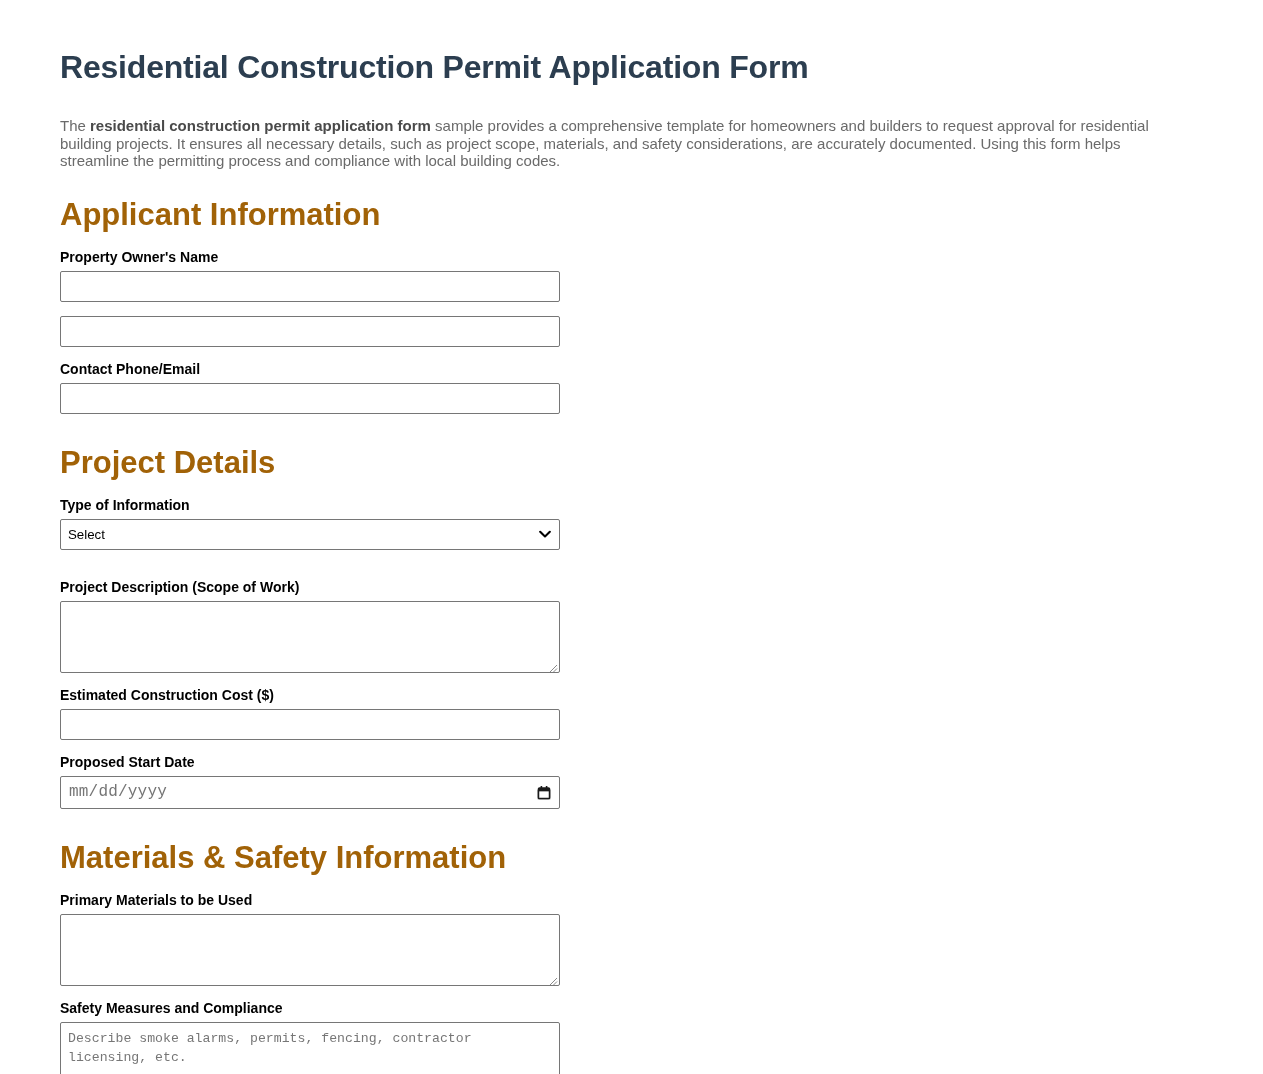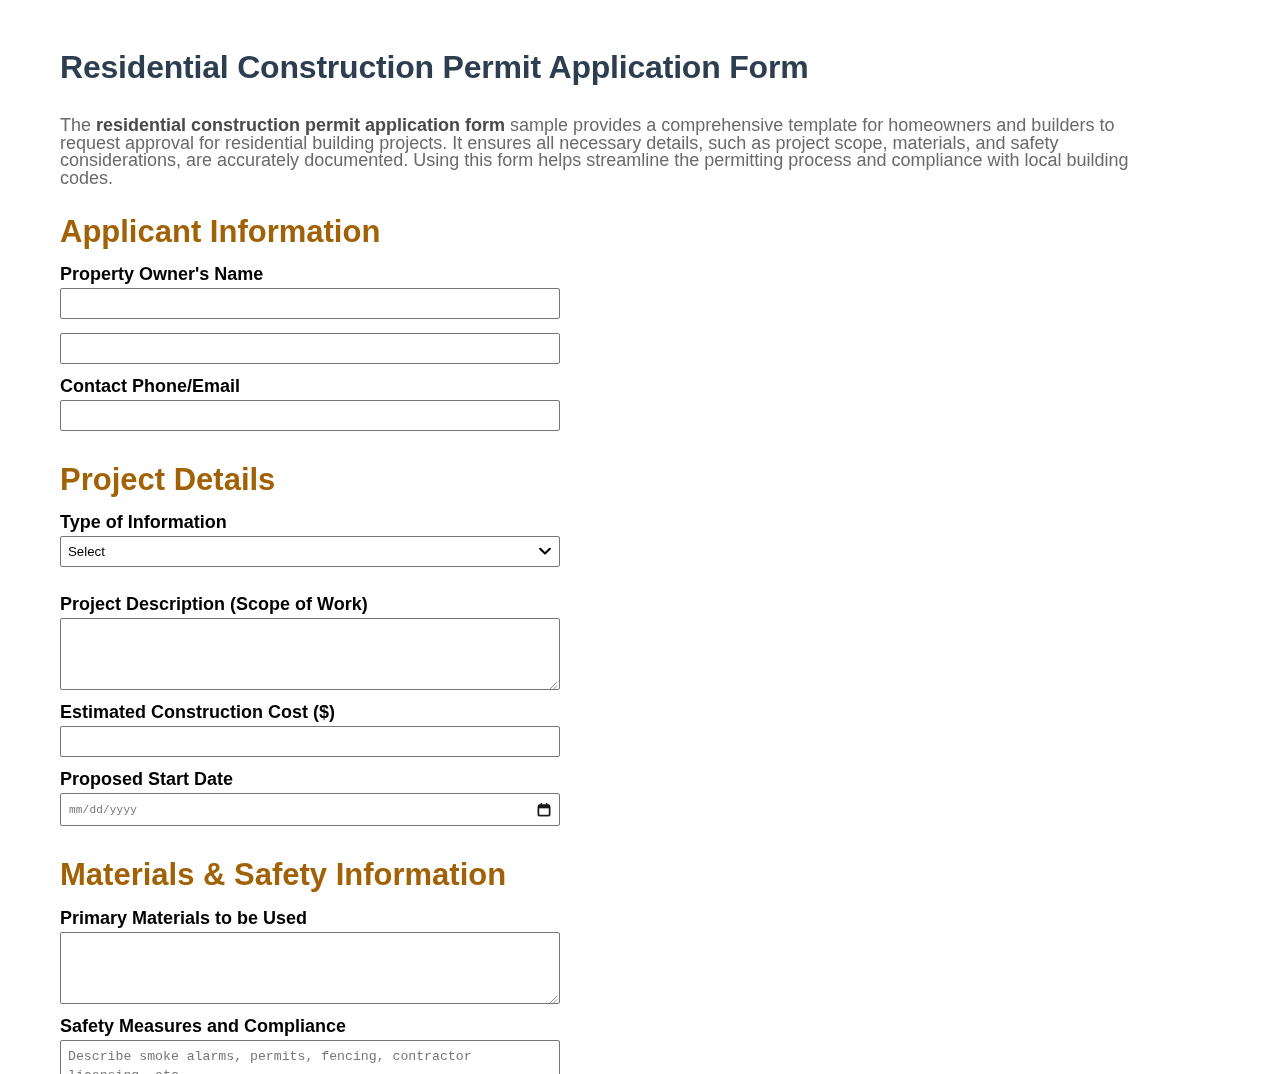--- a/index.html
+++ b/index.html
@@ -26,21 +26,21 @@
   .page-title {
     font-size: 32px;
     line-height: 1.22;
     font-weight: bold;
     color: #2c3e50;
     margin: 0 0 30px 0;
     letter-spacing: -0.2px;
   }
 
   .intro {
-    font-size: 18px;
+    font-size: 15px;
     line-height: 17.5px;
     color: #6a6a6a;
     margin: 0 0 26px 0;
     max-width: 1108px;
   }
   .intro b {
     color: #4a4a4a;
     font-weight: bold;
   }
 
@@ -61,21 +61,21 @@
 
   .field {
     margin-bottom: 14px;
   }
   .field:last-child {
     margin-bottom: 0;
   }
 
   .field-label {
     display: block;
-    font-size: 18px;
+    font-size: 14px;
     line-height: 16px;
     font-weight: bold;
     color: #000000;
     margin: 0 0 6px 0;
   }
 
   
   .text-input,
   .select-input,
   .date-input,
@@ -122,21 +122,21 @@
   
   .date-wrap {
     position: relative;
     width: 500px;
     height: 33px;
   }
   .date-input {
     height: 33px;
     padding: 4px 30px 4px 8px;
     font-family: "Liberation Mono", monospace;
-    font-size: 11px;
+    font-size: 16px;
     color: #757575;
     letter-spacing: 0.2px;
     line-height: 23px;
   }
   .date-icon {
     position: absolute;
     right: 9px;
     top: 0;
     height: 33px;
     display: flex;

